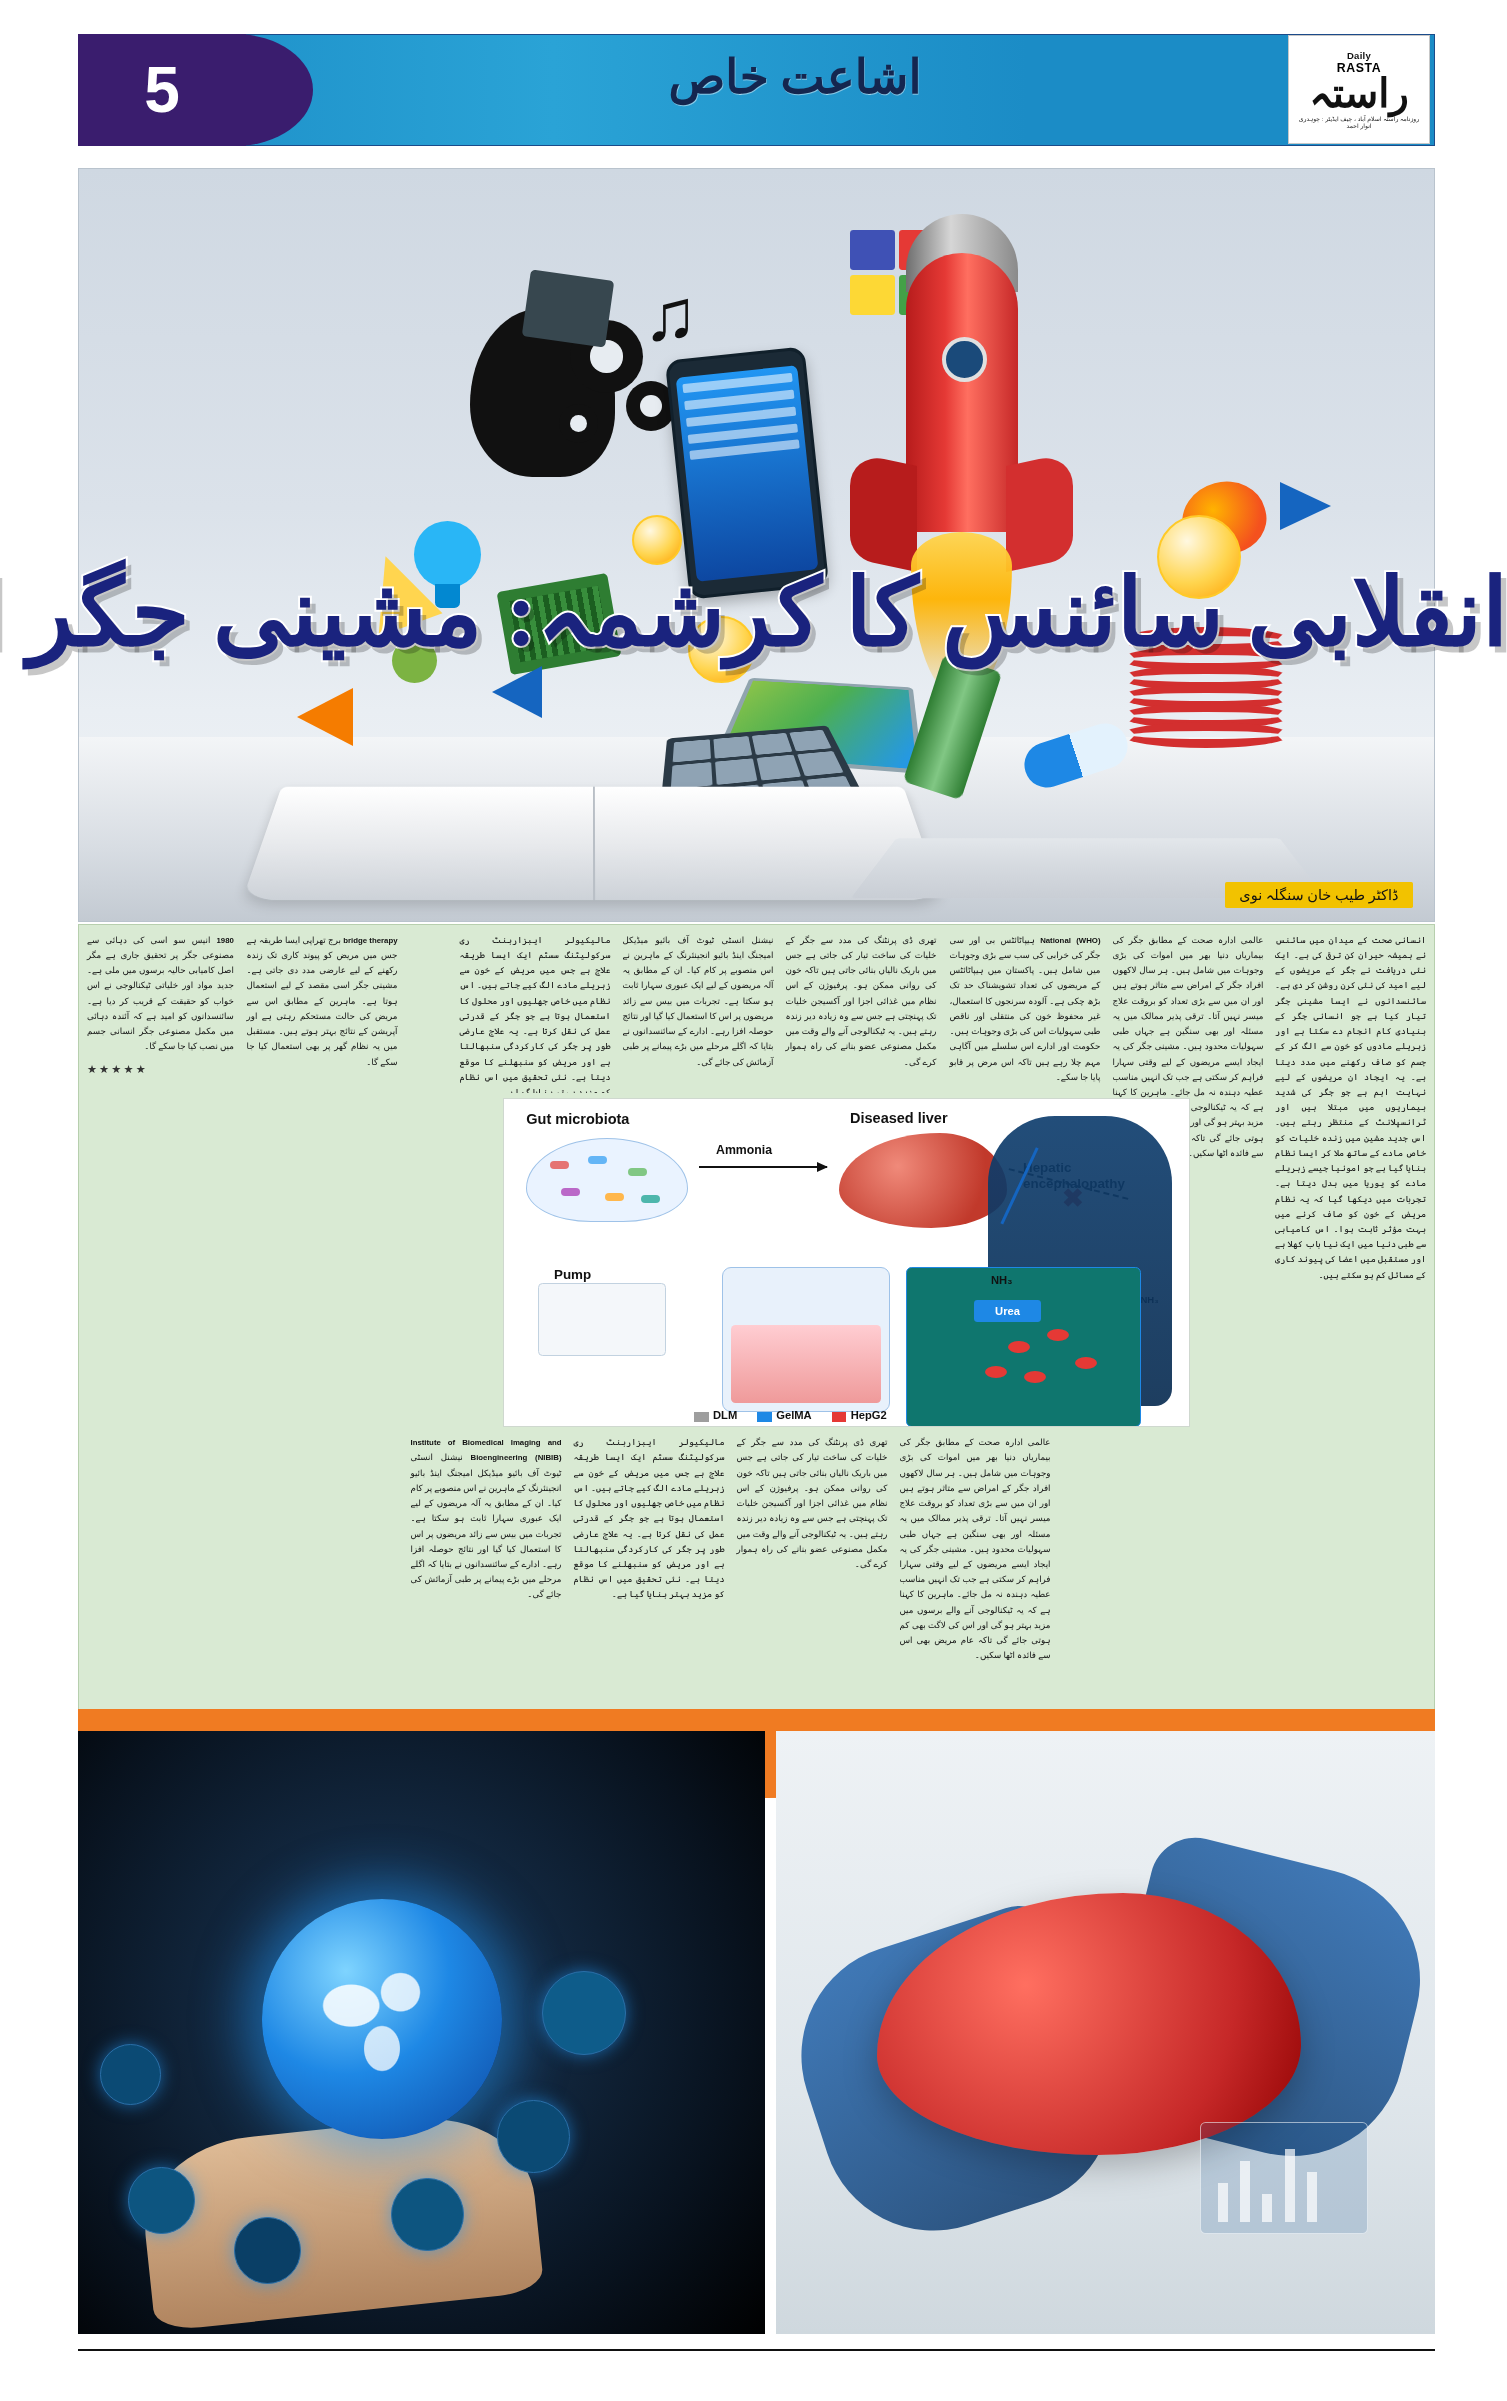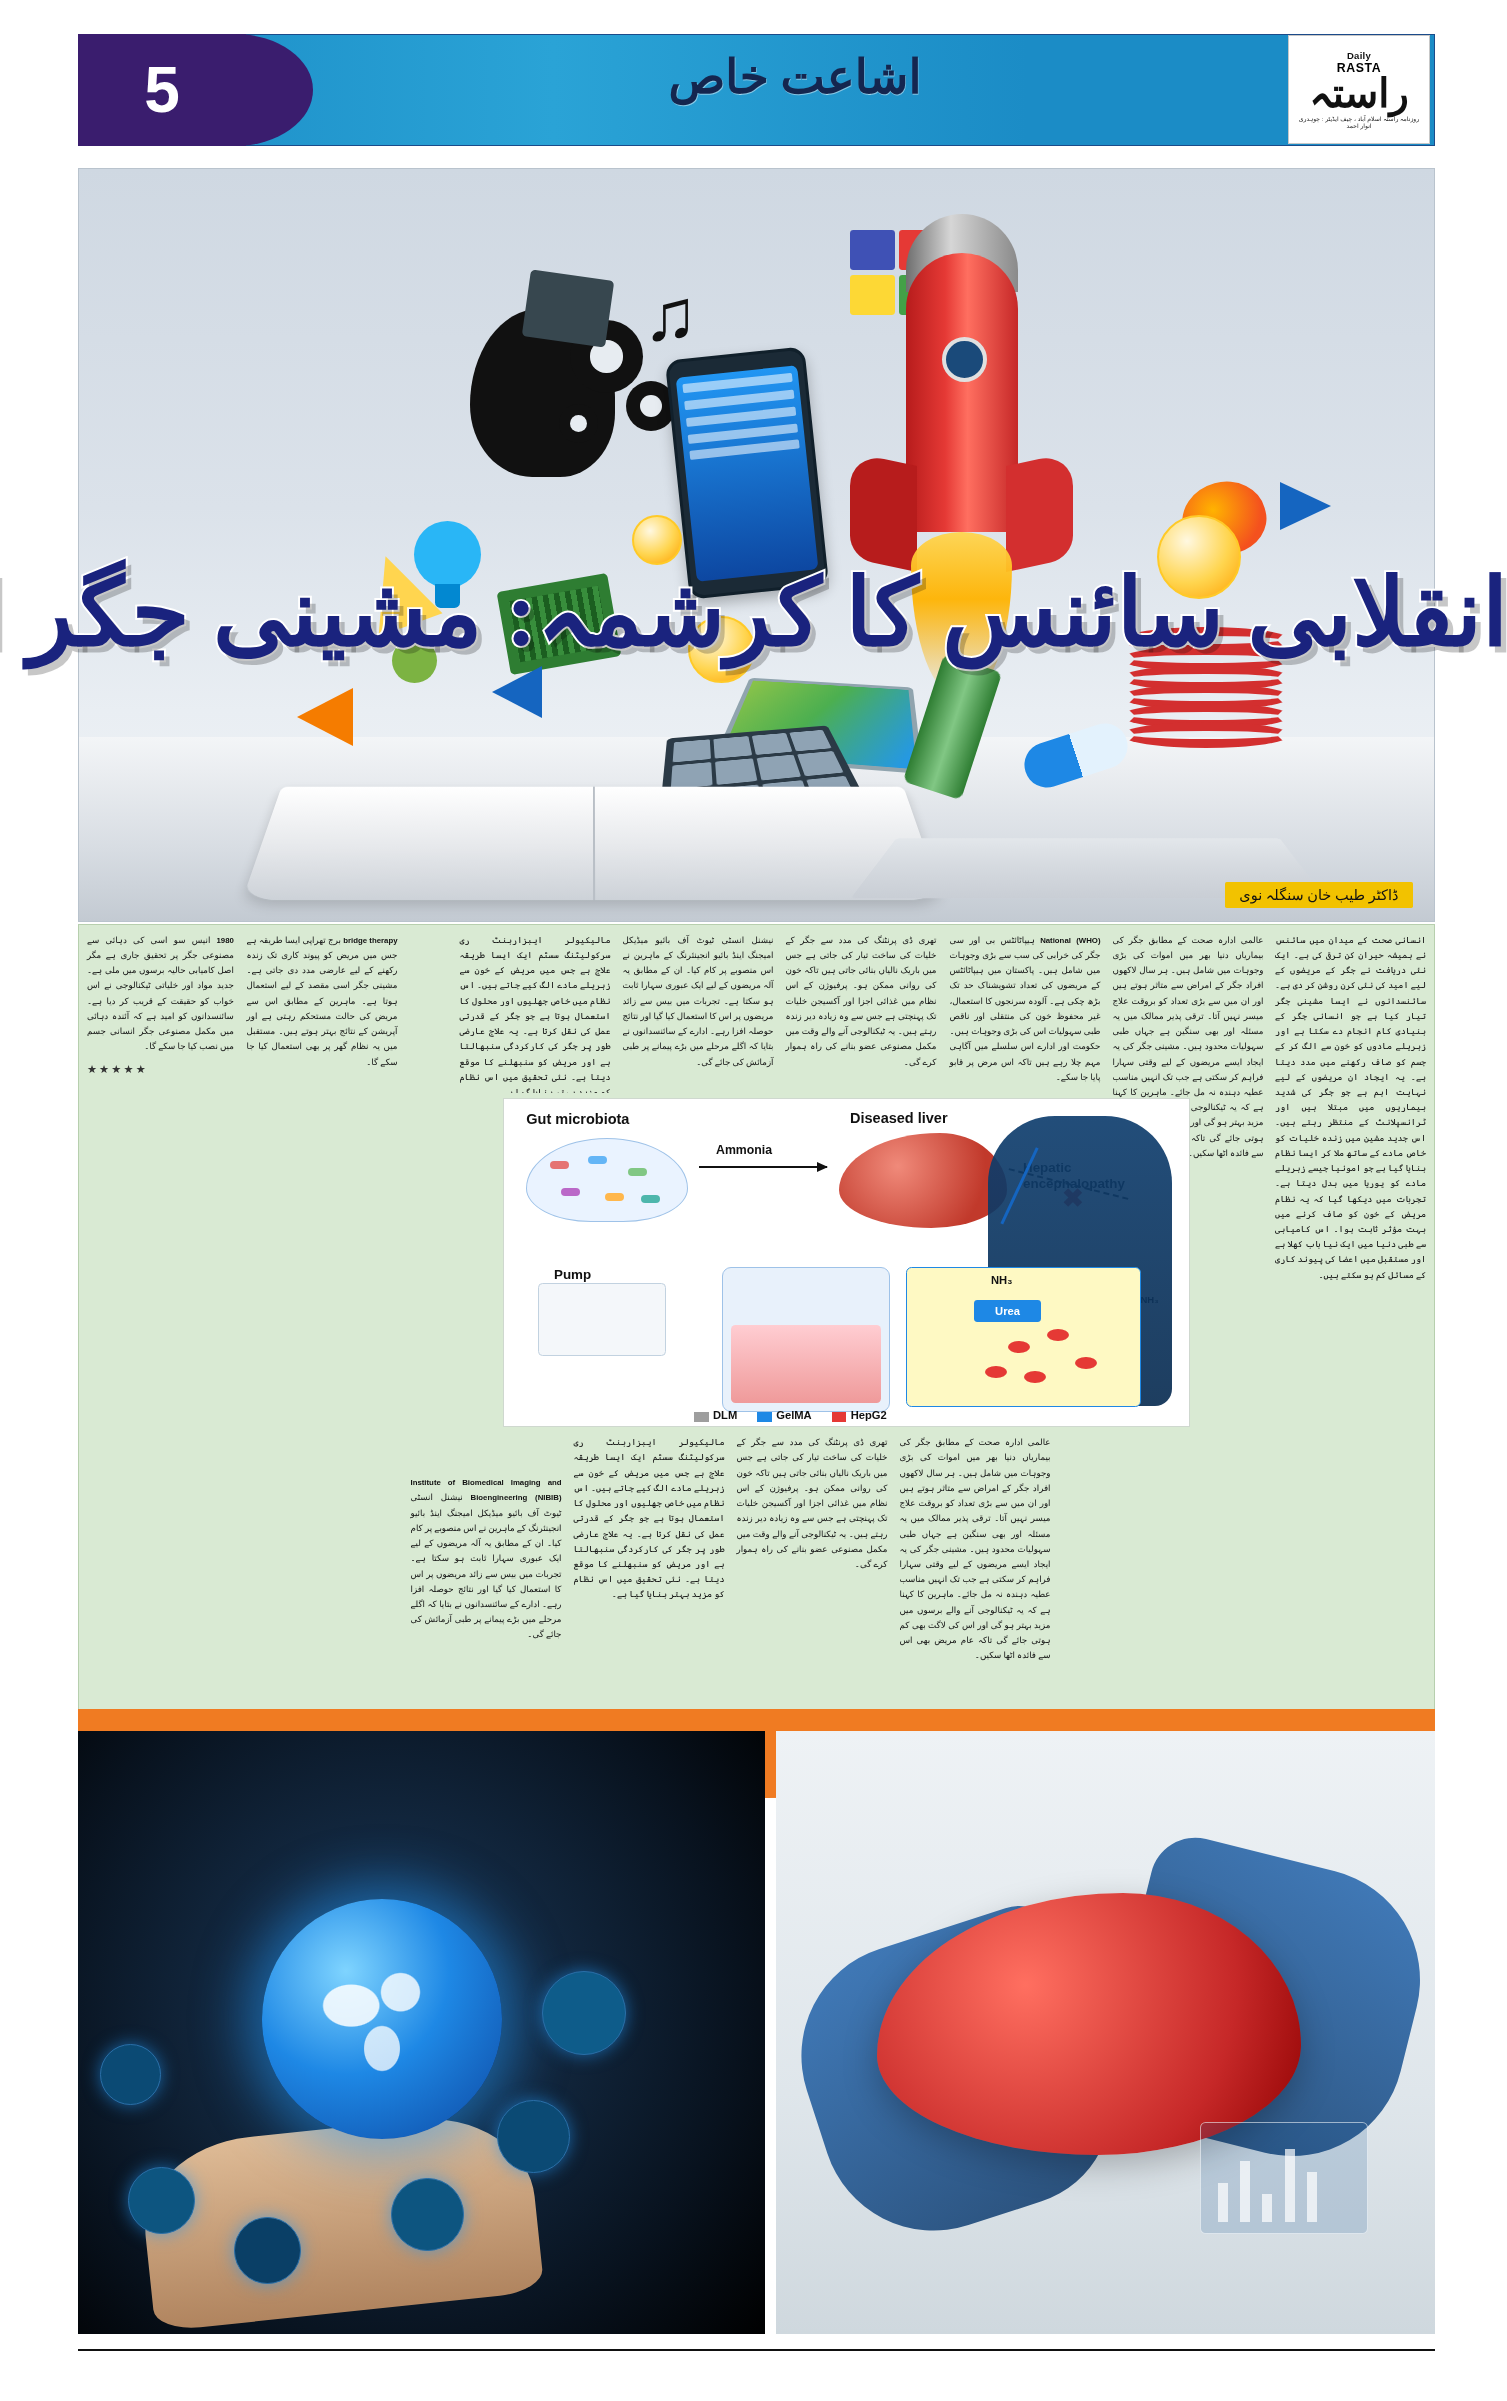--- a/index.html
+++ b/index.html
@@ -313,22 +313,22 @@
     position:absolute; left:218px; top:168px; width:168px; height:145px;
     background:#e8f1fb; border:1.7px solid #9ec2e8; border-radius:9px;
   }
   .fig1 .device .liquid { position:absolute; left:7.8px; bottom:7.8px; right:7.8px; height:78px;
     background: linear-gradient(180deg,#ffcdd2,#ef9a9a); border-radius:4.5px;}
   .fig1 .pumpbox {
     position:absolute; left:34px; top:184px; width:128px; height:73px;
     background:#f4f7fa; border:1.1px solid #c2d2e0; border-radius:4.5px;
   }
   .fig1 .zoom {
-    position:absolute; left:402px; top:168px; width:235px; height:140px;
-    background:#fef9c3; border:1.7px solid #1e88e5; border-radius:5.6px;
+    position:absolute; left:402px; top:168px; width:235px; height:160px;
+    background:#0f766e; border:1.7px solid #1e88e5; border-radius:5.6px;
   }
   .fig1 .nh3 { position:absolute; left:84px; top:5.6px; font-size:11.2px; font-weight:bold; color:#111;}
   .fig1 .ureabox {
     position:absolute; left:67px; top:32px; width:67px; height:22.3px; background:#1e88e5;
     border-radius:3.4px; color:#fff; font-size:11.2px; font-weight:bold; display:flex; align-items:center; justify-content:center;
   }
   .fig1 .cell { position:absolute; width:22.3px; height:12.3px; background:#e53935; border-radius:50%; }
   .fig1 .legend {
     position:absolute; left:190px; bottom:4.5px; display:flex; gap:20px; align-items:center;
     font-family:"Liberation Sans", sans-serif; font-size:11.2px; font-weight:bold; color:#111;
@@ -545,21 +545,21 @@
     <div class="col" style="left:163px; width:160px; height:793px;">
       <span class="eng">bridge therapy</span>
       <span>برج تھراپی ایسا طریقہ ہے جس میں مریض کو پیوند کاری تک زندہ رکھنے کے لیے عارضی مدد دی جاتی ہے۔ مشینی جگر اسی مقصد کے لیے استعمال ہوتا ہے۔ ماہرین کے مطابق اس سے مریض کی حالت مستحکم رہتی ہے اور آپریشن کے نتائج بہتر ہوتے ہیں۔ مستقبل میں یہ نظام گھر پر بھی استعمال کیا جا سکے گا۔</span>
     </div>
     <div class="col" style="left:3.4px; width:156px; height:793px;">
       <span class="eng">1980</span>
       <span>انیس سو اسی کی دہائی سے مصنوعی جگر پر تحقیق جاری ہے مگر اصل کامیابی حالیہ برسوں میں ملی ہے۔ جدید مواد اور خلیاتی ٹیکنالوجی نے اس خواب کو حقیقت کے قریب کر دیا ہے۔ سائنسدانوں کو امید ہے کہ آئندہ دہائی میں مکمل مصنوعی جگر انسانی جسم میں نصب کیا جا سکے گا۔</span>
       <div class="stars">★★★★★</div>
     </div>
 
-    <div class="col" style="left:327px; top:508px; width:160px; height:290px;margin-top:40px;">
+    <div class="col" style="left:327px; top:508px; width:160px; height:290px;">
       <span class="eng">Institute of Biomedical Imaging and Bioengineering (NIBIB)</span>
       <span>نیشنل انسٹی ٹیوٹ آف بائیو میڈیکل امیجنگ اینڈ بائیو انجینئرنگ کے ماہرین نے اس منصوبے پر کام کیا۔ ان کے مطابق یہ آلہ مریضوں کے لیے ایک عبوری سہارا ثابت ہو سکتا ہے۔ تجربات میں بیس سے زائد مریضوں پر اس کا استعمال کیا گیا اور نتائج حوصلہ افزا رہے۔ ادارے کے سائنسدانوں نے بتایا کہ اگلے مرحلے میں بڑے پیمانے پر طبی آزمائش کی جائے گی۔</span>
     </div>
     <div class="col" style="left:490px; top:508px; width:160px; height:290px;">
       <span>مالیکیولر ایبزاربنٹ ری سرکولیٹنگ سسٹم ایک ایسا طریقہ علاج ہے جس میں مریض کے خون سے زہریلے مادے الگ کیے جاتے ہیں۔ اس نظام میں خاص جھلیوں اور محلول کا استعمال ہوتا ہے جو جگر کے قدرتی عمل کی نقل کرتا ہے۔ یہ علاج عارضی طور پر جگر کی کارکردگی سنبھالتا ہے اور مریض کو سنبھلنے کا موقع دیتا ہے۔ نئی تحقیق میں اس نظام کو مزید بہتر بنایا گیا ہے۔</span>
     </div>
     <div class="col" style="left:653px; top:508px; width:160px; height:290px;">
       <span>تھری ڈی پرنٹنگ کی مدد سے جگر کے خلیات کی ساخت تیار کی جاتی ہے جس میں باریک نالیاں بنائی جاتی ہیں تاکہ خون کی روانی ممکن ہو۔ پرفیوژن کے اس نظام میں غذائی اجزا اور آکسیجن خلیات تک پہنچتی ہے جس سے وہ زیادہ دیر زندہ رہتے ہیں۔ یہ ٹیکنالوجی آنے والے وقت میں مکمل مصنوعی عضو بنانے کی راہ ہموار کرے گی۔</span>
     </div>
     <div class="col" style="left:816px; top:508px; width:160px; height:290px;">

